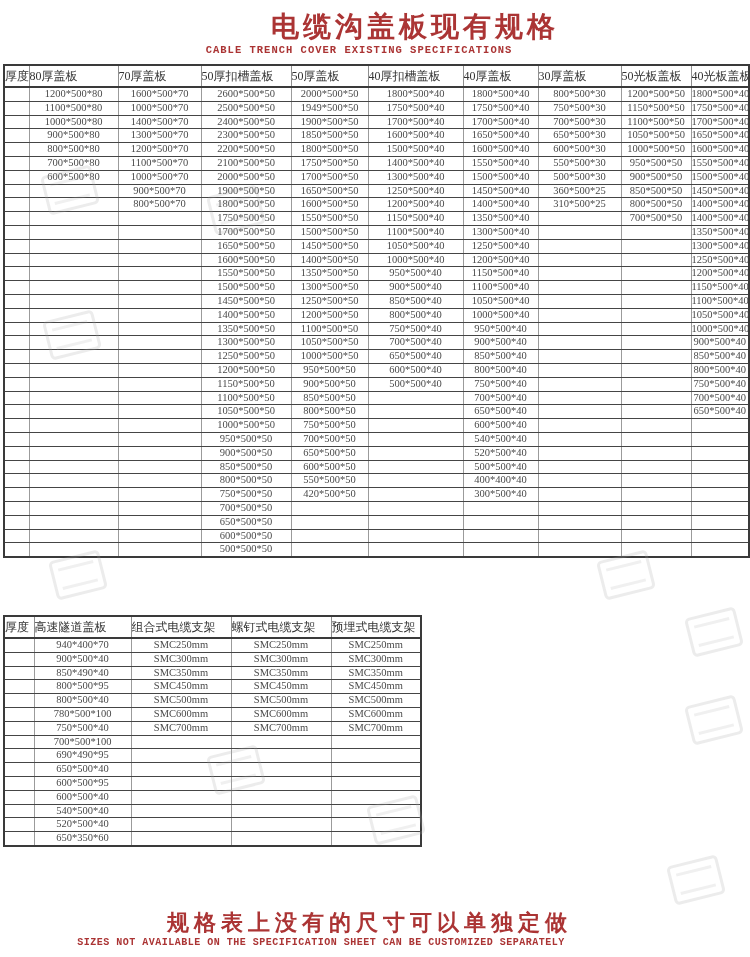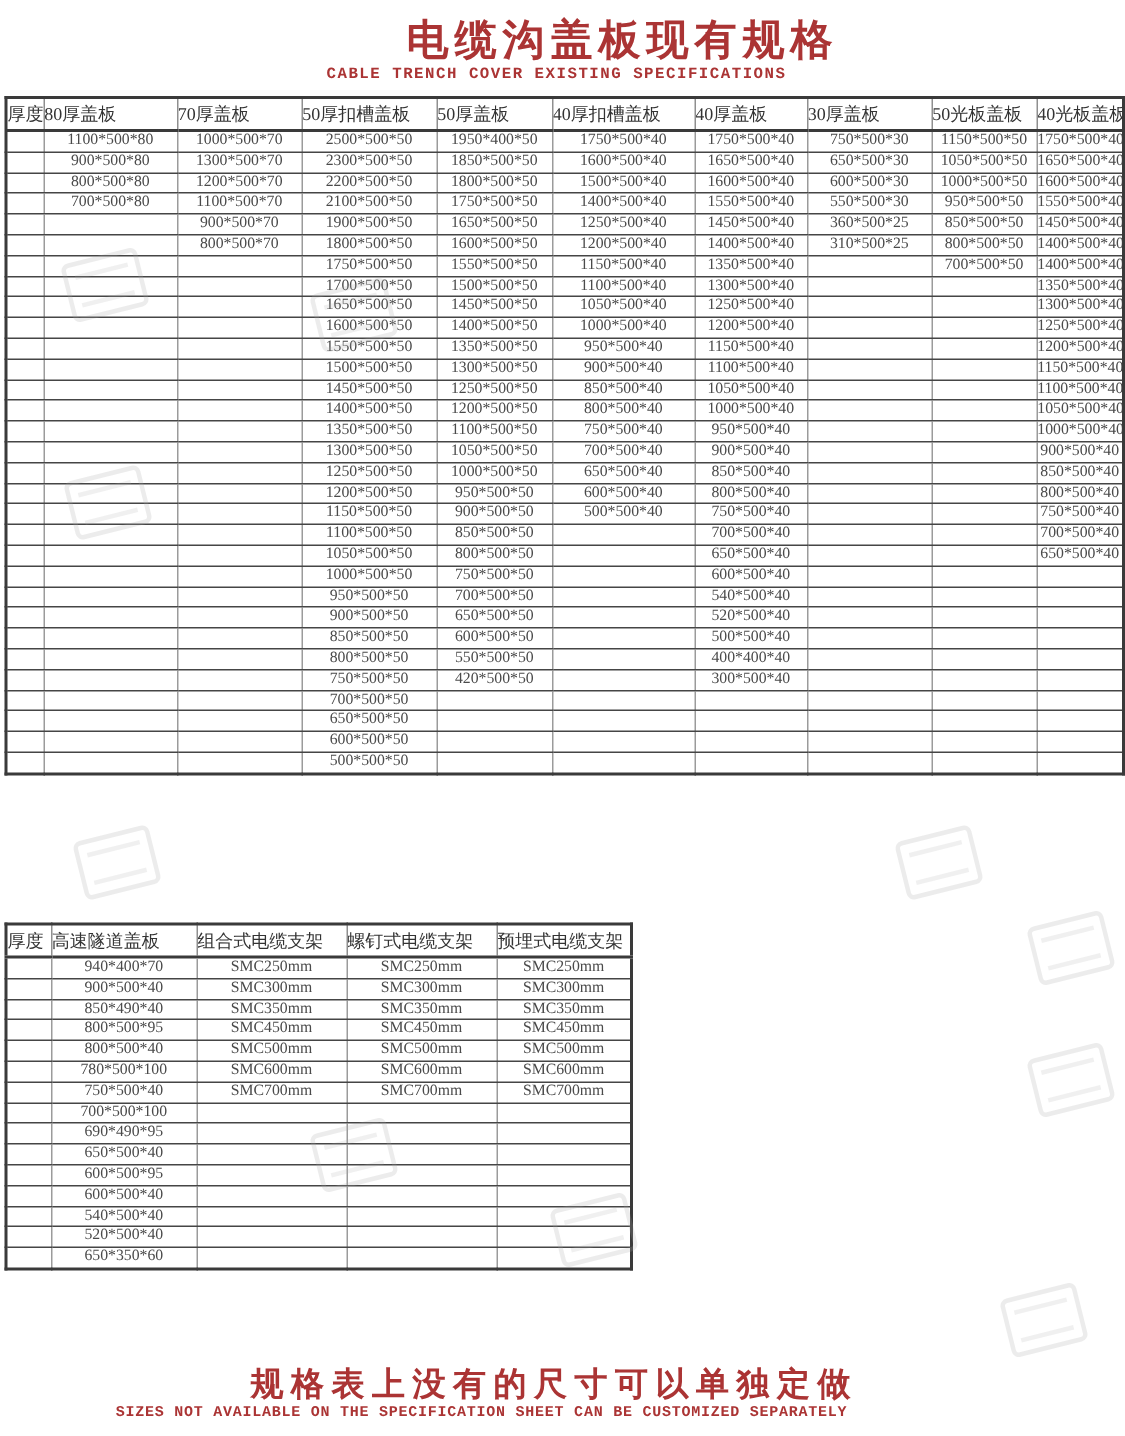--- a/index.html
+++ b/index.html
@@ -8,21 +8,20 @@
     font-family:"Liberation Serif","DejaVu Serif",serif;overflow:hidden;
   }
   .page-title{
     position:absolute;top:8px;left:0;width:750px;text-align:center;
     color:#ab3434;font-size:28px;font-weight:bold;letter-spacing:4px;padding-left:40px;
   }
   .page-subtitle{
     position:absolute;top:44px;left:0;width:718px;text-align:center;
     color:#ab3434;font-size:10.5px;font-weight:bold;letter-spacing:1px;
     font-family:"Liberation Mono","DejaVu Sans Mono",monospace;
-    padding-left:12px;
   }
   table{border-collapse:collapse;table-layout:fixed;background:transparent;}
   #spec-table{position:absolute;left:3px;top:64px;width:745px;border:2px solid #3a3a3a;}
   #support-table{position:absolute;left:3px;top:615px;width:417px;border:2px solid #3a3a3a;}
   th{
     font-size:12px;font-weight:normal;color:#333;height:20px;padding:0;
     border-right:1px solid #8f8f8f;border-bottom:2px solid #3a3a3a;
     text-align:left;white-space:nowrap;overflow:hidden;
   }
   td{
@@ -78,29 +77,53 @@
         <th>40厚扣槽盖板</th>
         <th>40厚盖板</th>
         <th>30厚盖板</th>
         <th>50光板盖板</th>
         <th>40光板盖板</th>
       </tr>
     </thead>
     <tbody>
       <tr>
         <td></td>
+        <td>1200*500*80</td>
+        <td>1600*500*70</td>
+        <td>2600*500*50</td>
+        <td>2000*500*50</td>
+        <td>1800*500*40</td>
+        <td>1800*500*40</td>
+        <td>800*500*30</td>
+        <td>1200*500*50</td>
+        <td>1800*500*40</td>
+      </tr>
+      <tr>
+        <td></td>
         <td>1100*500*80</td>
         <td>1000*500*70</td>
         <td>2500*500*50</td>
-        <td>1950*400*50</td>
+        <td>1949*500*50</td>
         <td>1750*500*40</td>
         <td>1750*500*40</td>
         <td>750*500*30</td>
         <td>1150*500*50</td>
         <td>1750*500*40</td>
+      </tr>
+      <tr>
+        <td></td>
+        <td>1000*500*80</td>
+        <td>1400*500*70</td>
+        <td>2400*500*50</td>
+        <td>1900*500*50</td>
+        <td>1700*500*40</td>
+        <td>1700*500*40</td>
+        <td>700*500*30</td>
+        <td>1100*500*50</td>
+        <td>1700*500*40</td>
       </tr>
       <tr>
         <td></td>
         <td>900*500*80</td>
         <td>1300*500*70</td>
         <td>2300*500*50</td>
         <td>1850*500*50</td>
         <td>1600*500*40</td>
         <td>1650*500*40</td>
         <td>650*500*30</td>
@@ -123,20 +146,32 @@
         <td></td>
         <td>700*500*80</td>
         <td>1100*500*70</td>
         <td>2100*500*50</td>
         <td>1750*500*50</td>
         <td>1400*500*40</td>
         <td>1550*500*40</td>
         <td>550*500*30</td>
         <td>950*500*50</td>
         <td>1550*500*40</td>
+      </tr>
+      <tr>
+        <td></td>
+        <td>600*500*80</td>
+        <td>1000*500*70</td>
+        <td>2000*500*50</td>
+        <td>1700*500*50</td>
+        <td>1300*500*40</td>
+        <td>1500*500*40</td>
+        <td>500*500*30</td>
+        <td>900*500*50</td>
+        <td>1500*500*40</td>
       </tr>
       <tr>
         <td></td>
         <td></td>
         <td>900*500*70</td>
         <td>1900*500*50</td>
         <td>1650*500*50</td>
         <td>1250*500*40</td>
         <td>1450*500*40</td>
         <td>360*500*25</td>

